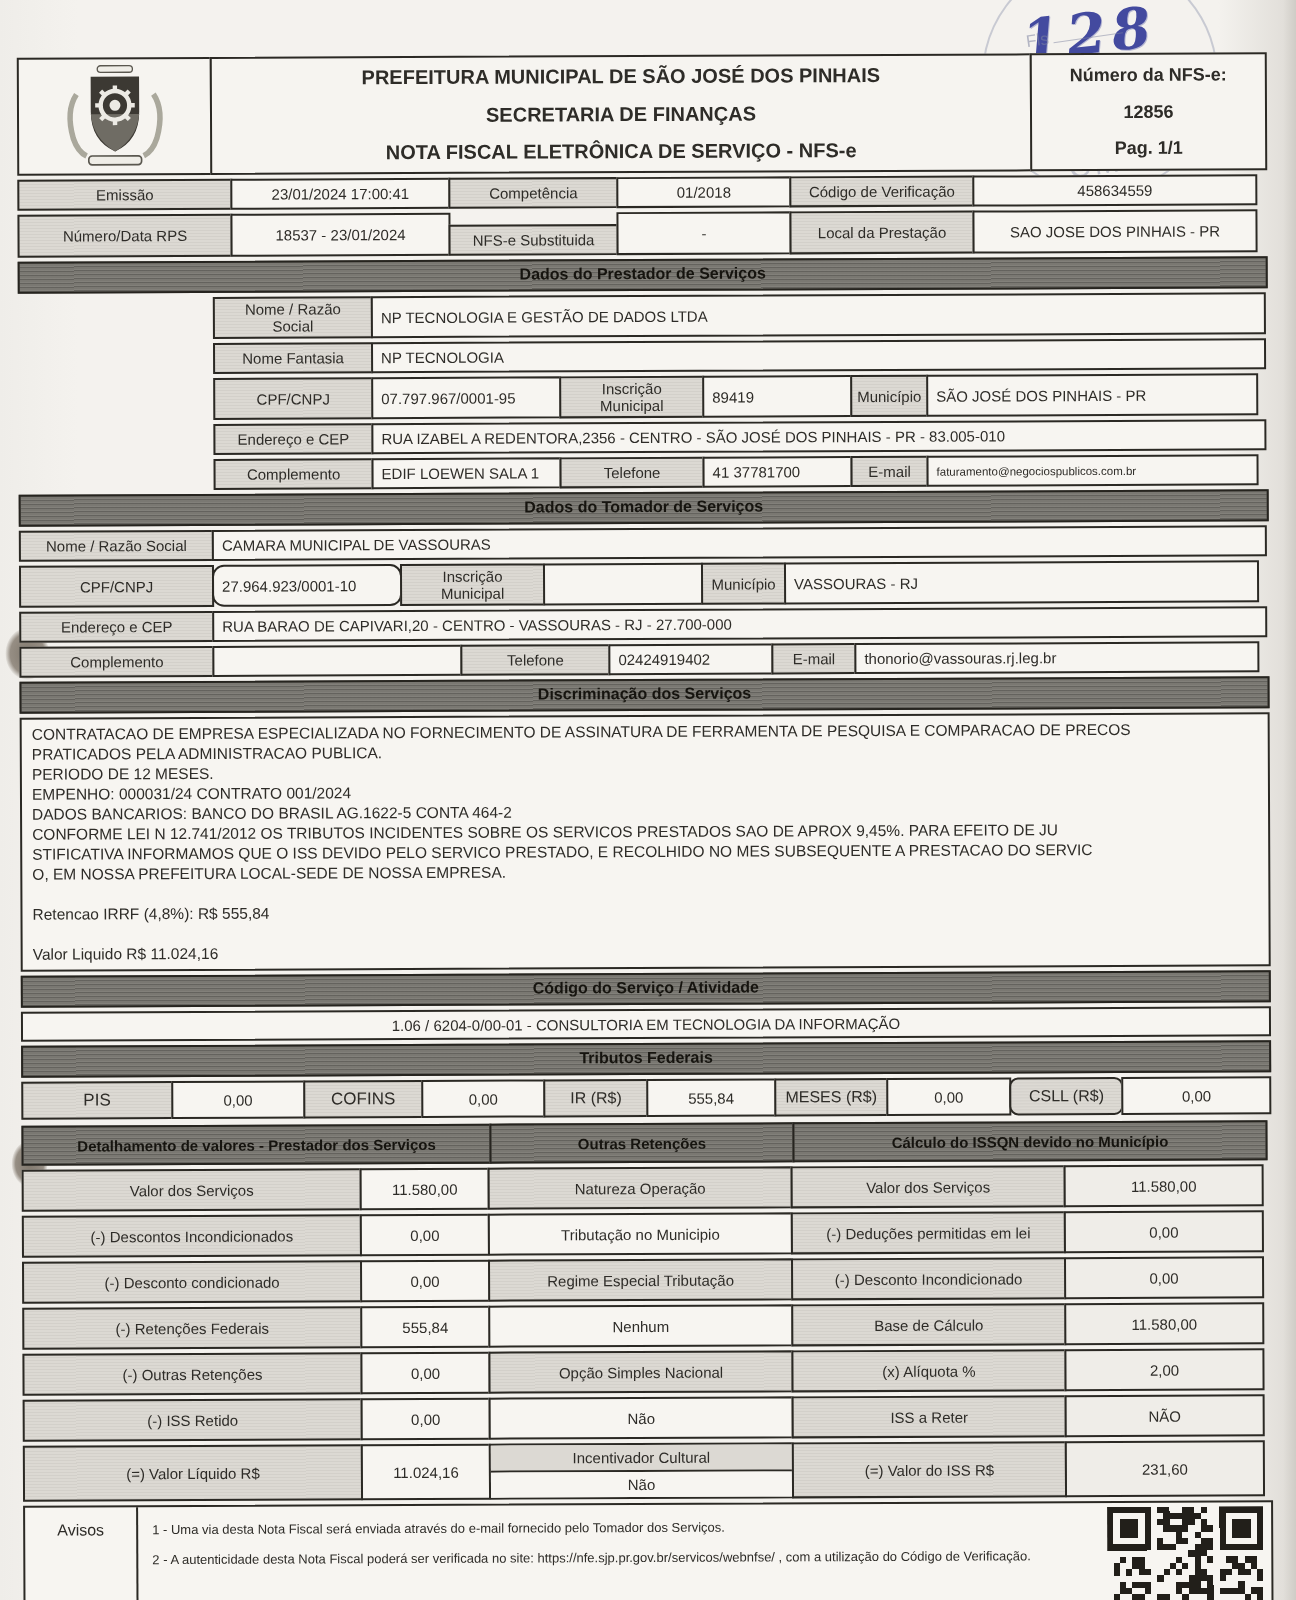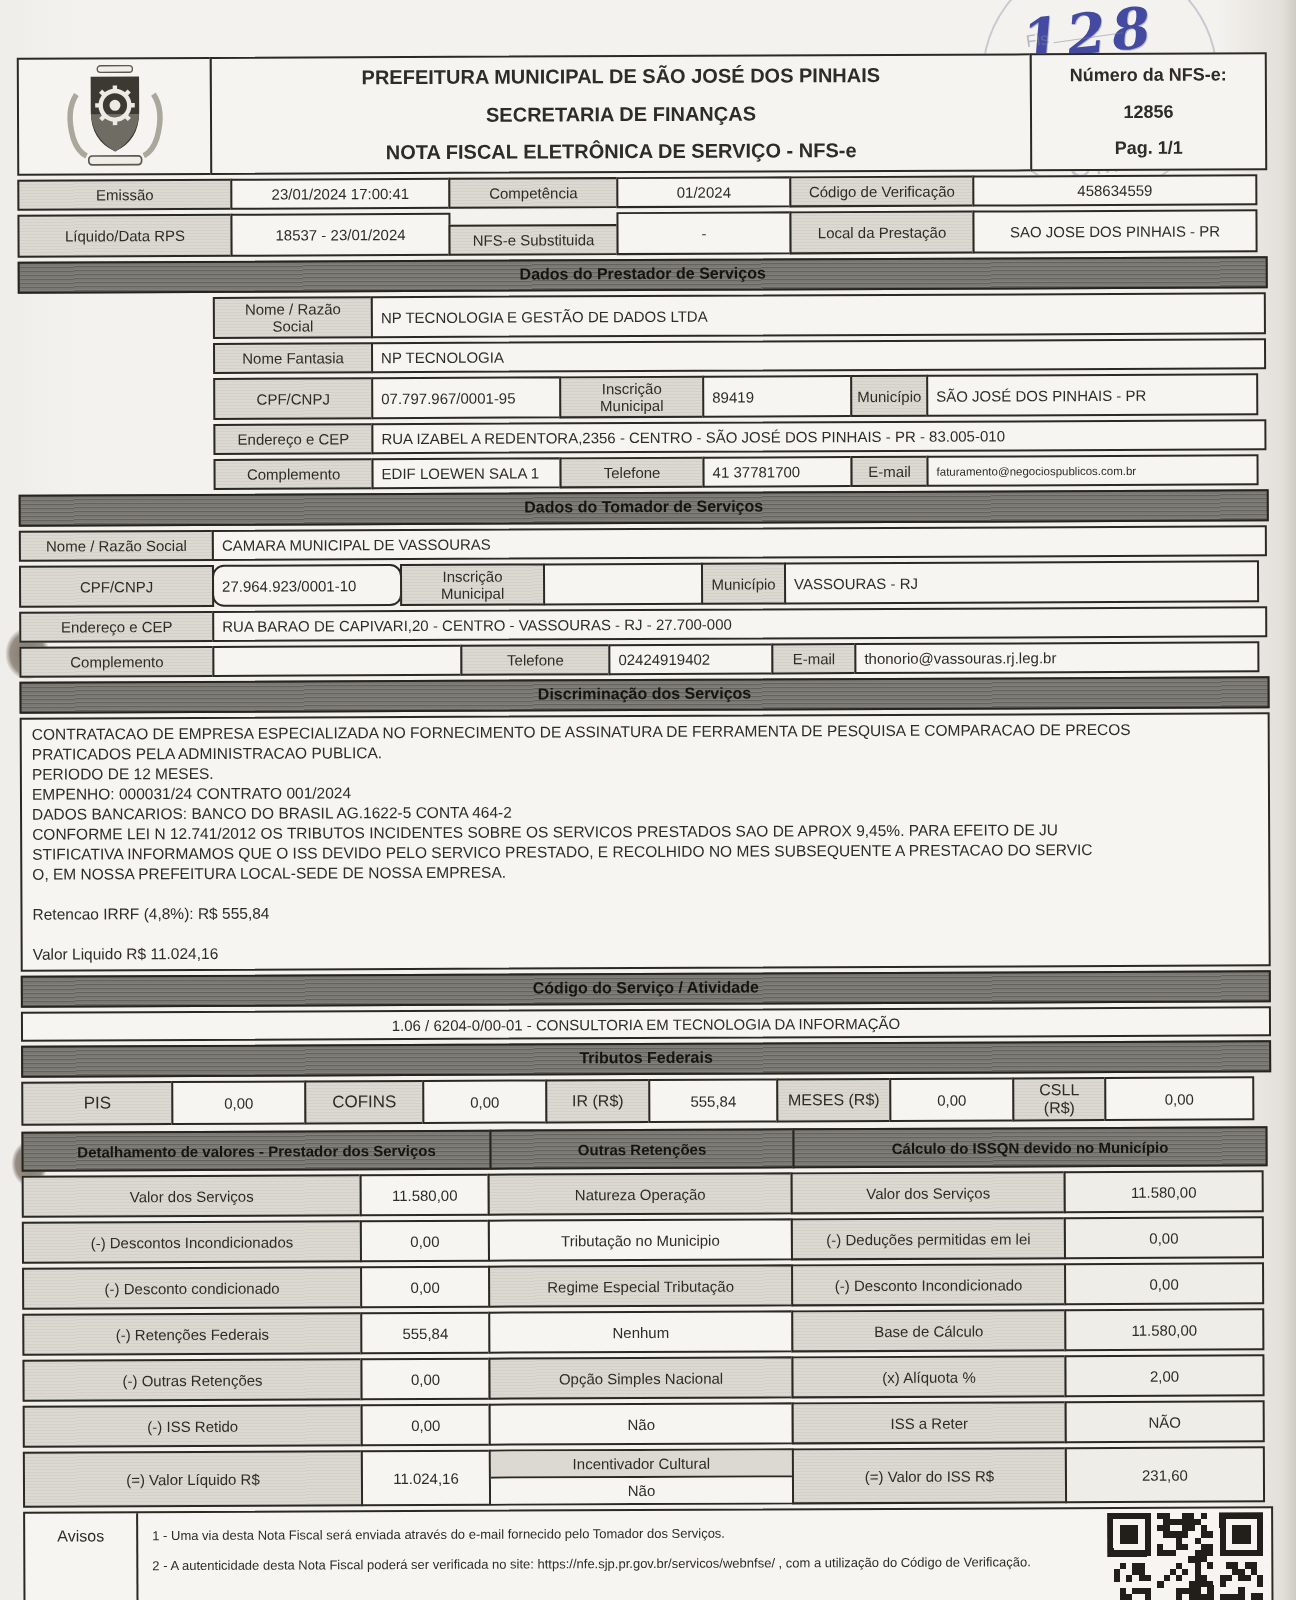--- a/index.html
+++ b/index.html
@@ -114,27 +114,27 @@
         <div>Número da NFS-e:</div>
         <div>12856</div>
         <div>Pag. 1/1</div>
       </div>
     </div>
 
     <div class="row">
       <div class="c lbl" style="width:215px;">Emissão</div>
       <div class="c val" style="width:220px;">23/01/2024 17:00:41</div>
       <div class="c lbl" style="width:170px;">Competência</div>
-      <div class="c val" style="width:175px;">01/2024</div>
+      <div class="c val" style="width:175px;">01/2018</div>
       <div class="c lbl" style="width:185px;">Código de Verificação</div>
       <div class="c val" style="width:285px;">458634559</div>
     </div>
 
     <div class="row">
-      <div class="c lbl" style="width:215px;">Líquido/Data RPS</div>
+      <div class="c lbl" style="width:215px;">Número/Data RPS</div>
       <div class="c val" style="width:220px;">18537 - 23/01/2024</div>
       <div class="c lbl" style="width:170px;margin-top:12px;">NFS-e Substituida</div>
       <div class="c val" style="width:175px;">-</div>
       <div class="c lbl" style="width:185px;">Local da Prestação</div>
       <div class="c val" style="width:285px;">SAO JOSE DOS PINHAIS - PR</div>
     </div>
 
     <div class="bar">Dados do Prestador de Serviços</div>
 
     <div class="row">
@@ -222,21 +222,21 @@
     <div class="bar">Tributos Federais</div>
     <div class="row" style="margin-bottom:6px;">
       <div class="c lbl" style="width:152px;min-height:38px;font-size:17px;">PIS</div>
       <div class="c val" style="width:135px;min-height:38px;">0,00</div>
       <div class="c lbl" style="width:120px;min-height:38px;font-size:17px;">COFINS</div>
       <div class="c val" style="width:125px;min-height:38px;">0,00</div>
       <div class="c lbl" style="width:105px;min-height:38px;font-size:16px;">IR (R$)</div>
       <div class="c val" style="width:130px;min-height:38px;">555,84</div>
       <div class="c lbl" style="width:115px;min-height:38px;font-size:16px;">MESES (R$)</div>
       <div class="c val" style="width:125px;min-height:38px;">0,00</div>
-      <div class="c lbl" style="width:94px;min-height:38px;font-size:16px;">CSLL (R$)</div>
+      <div class="c lbl" style="width:115px;min-height:38px;font-size:16px;border-radius:9px;">CSLL (R$)</div>
       <div class="c val" style="width:150px;min-height:38px;">0,00</div>
     </div>
 
     <div class="bar3">
       <div class="seg" style="width:470px;">Detalhamento de valores - Prestador dos Serviços</div>
       <div class="seg" style="width:305px;">Outras Retenções</div>
       <div class="seg" style="width:475px;">Cálculo do ISSQN devido no Município</div>
     </div>
 
     <div class="row">

